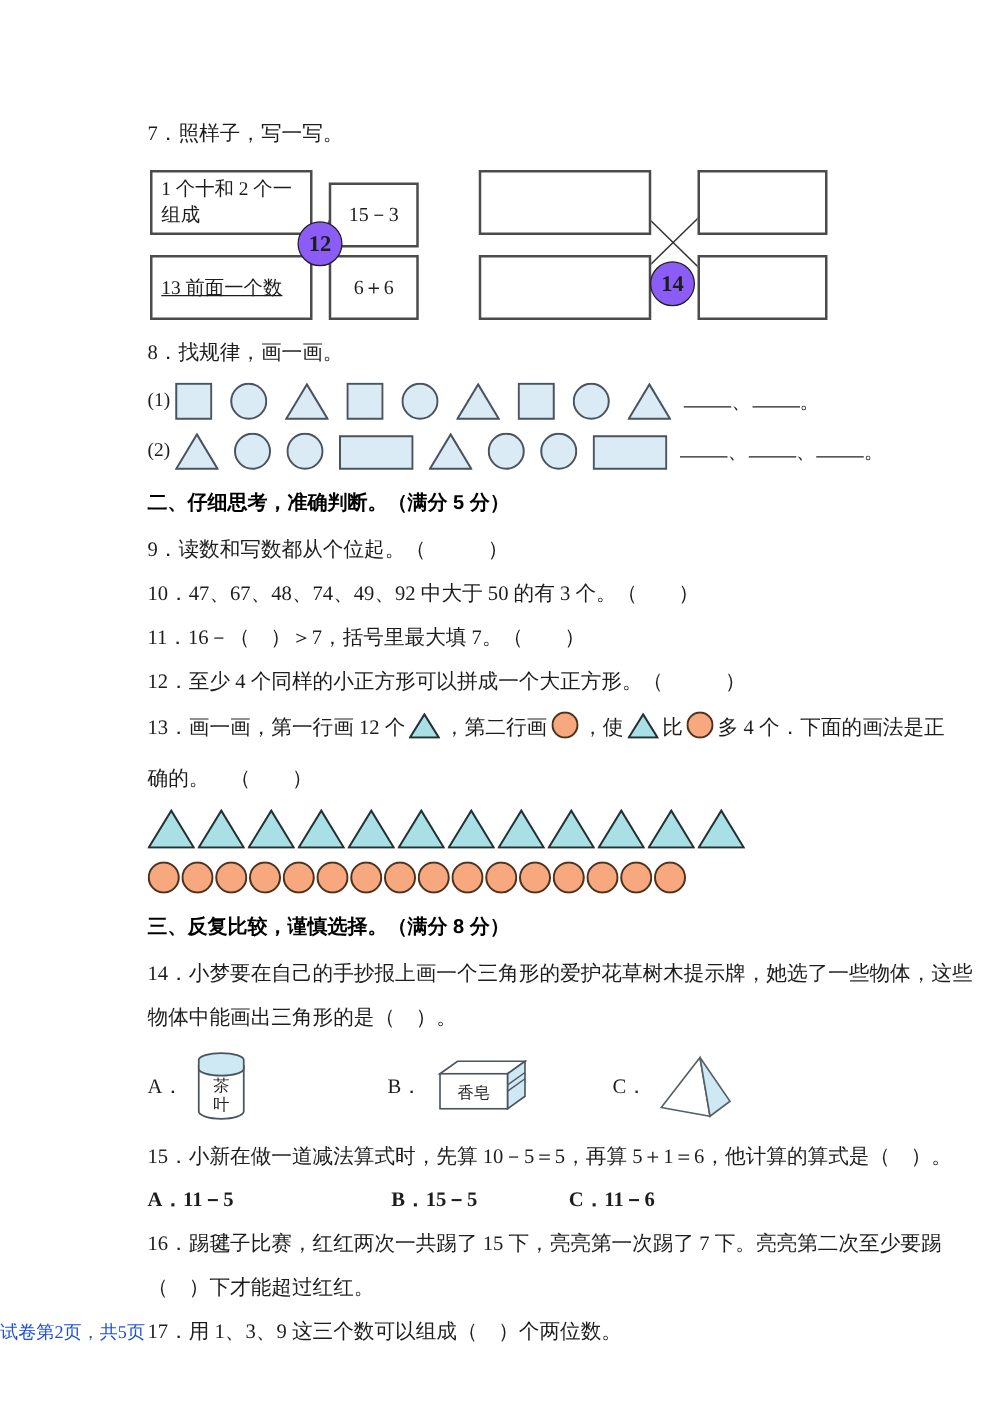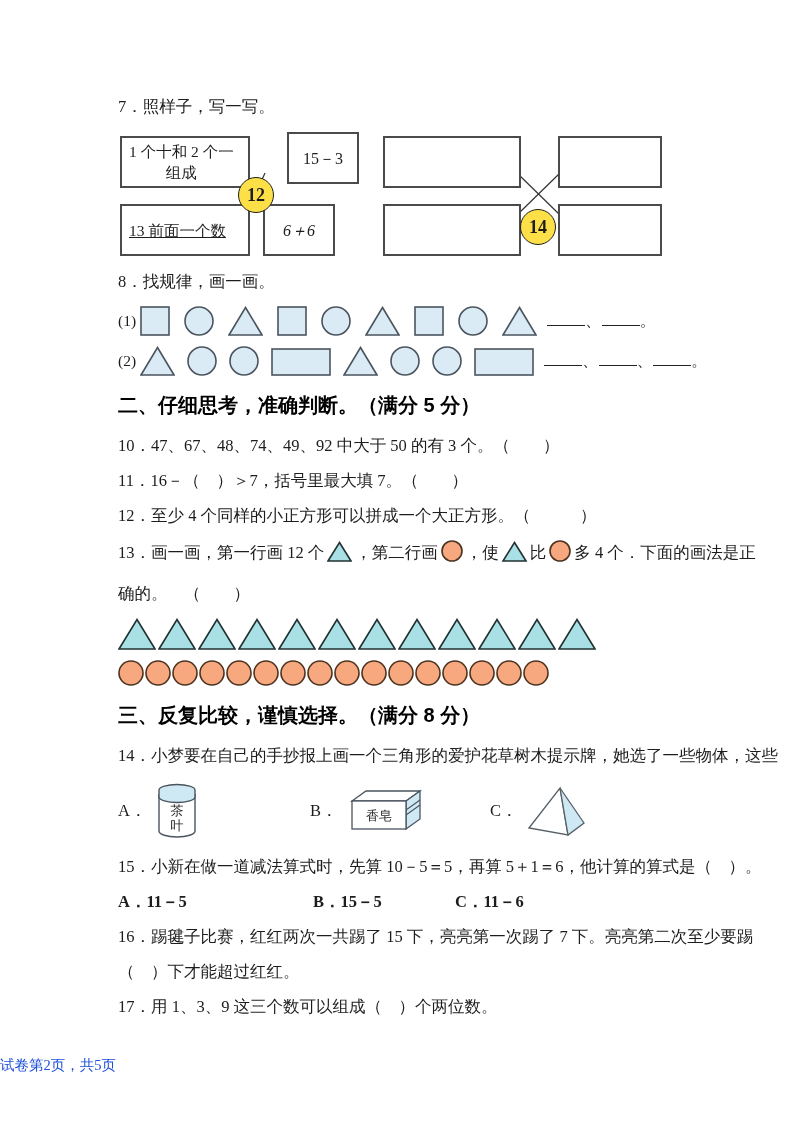--- a/index.html
+++ b/index.html
@@ -6,35 +6,35 @@
   body{
     width:793px;height:1122px;position:relative;overflow:hidden;
     background:#ffffff;color:#1d1d1d;
     font-family:"Liberation Serif","DejaVu Serif",serif;
     font-size:16.5px;
   }
   .content{position:absolute;left:118px;top:0;width:662px;}
   .line{white-space:nowrap;line-height:22px;margin-bottom:13px;}
   .sec-title{
     font-family:"Liberation Sans","DejaVu Sans",sans-serif;
-    font-weight:bold;font-size:20px;color:#000;
+    font-weight:bold;font-size:16px;color:#000;
     margin:16px 0 16px 0;white-space:nowrap;
   }
   
-  .diagram{position:relative;height:126px;margin:10px 0 14px 0;text-align:center;}
+  .diagram{position:relative;height:126px;margin:10px 0 14px 0;}
   .diagram svg.links{position:absolute;left:0;top:0;z-index:0;}
   .dbox{
     position:absolute;border:2px solid #4b4b4b;background:#fff;z-index:1;
     display:flex;align-items:center;font-size:15.5px;line-height:21px;
   }
   .dbox .pad{padding:2px 7px;}
   .dbox.center-txt{justify-content:center;font-size:16px;}
   .dcircle{
     position:absolute;width:34px;height:34px;border:1.7px solid #1e1e1e;border-radius:50%;
-    background:#fde047;z-index:2;display:flex;align-items:center;justify-content:center;
+    background:#8b5cf6;z-index:2;display:flex;align-items:center;justify-content:center;
     font-size:18px;font-weight:bold;
   }
   
   .shape-row{display:flex;align-items:flex-end;margin:8px 0 10px 0;}
   .shape-row .rlabel{margin-right:4px;font-size:15.5px;align-self:center;}
   .shapes{display:flex;align-items:flex-end;gap:14px;}
   .shapes.tight{gap:2px;}
   .shapes.circles{gap:1px;}
   .blank{display:inline-block;width:38px;border-bottom:1.6px solid #222;height:14px;}
   .blank-wrap{margin-left:10px;align-self:center;white-space:nowrap;}
@@ -69,22 +69,22 @@
       <line x1="399" y1="84" x2="442" y2="42" stroke="#333" stroke-width="1.2"></line>
     </svg>
 
     <div class="dbox" style="left:2px;top:5px;width:126px;height:48px;">
       <div class="pad"><span>1 个十和 2 个一</span><br>
       <span>组成</span></div>
     </div>
     <div class="dbox" style="left:2px;top:73px;width:126px;height:48px;text-decoration:underline;">
       <div class="pad">13 前面一个数</div>
     </div>
-    <div class="dbox center-txt" style="left:145px;top:1px;width:68px;height:48px;margin-left:24px;">15－3</div>
-    <div class="dbox center-txt" style="left:145px;top:73px;width:68px;height:48px;font-style:italic;">6＋6</div>
+    <div class="dbox center-txt" style="left:145px;top:15px;width:68px;height:48px;">15－3</div>
+    <div class="dbox center-txt" style="left:145px;top:73px;width:68px;height:48px;">6＋6</div>
     <div class="dcircle" style="left:120px;top:46px;">12</div>
 
     <div class="dbox" style="left:265px;top:5px;width:134px;height:48px;"></div>
     <div class="dbox" style="left:265px;top:73px;width:134px;height:48px;"></div>
     <div class="dbox" style="left:440px;top:5px;width:100px;height:48px;"></div>
     <div class="dbox" style="left:440px;top:73px;width:100px;height:48px;"></div>
     <div class="dcircle" style="left:402px;top:46px;margin-top:32px;">14</div>
   </div>
 
   <div class="line">8．找规律，画一画。</div>
@@ -148,20 +148,21 @@
           <circle cx="15" cy="15" r="14" fill="#dbebf6" stroke="#4a545e" stroke-width="1.6"></circle>
         </svg>
         <svg width="60" height="28">
           <rect x="1" y="1" width="58" height="26" fill="#dbebf6" stroke="#4a545e" stroke-width="1.6"></rect>
         </svg>
       </span>
     <span class="blank-wrap"><span class="blank"></span><span>、</span><span class="blank"></span><span>、</span><span class="blank"></span><span>。</span></span>
   </div>
 
   <div class="sec-title">二、仔细思考，准确判断。（满分 5 分）</div>
+  <div class="line">9．读数和写数都从个位起。（　　　）</div>
   <div class="line">10．47、67、48、74、49、92 中大于 50 的有 3 个。（　　）</div>
   <div class="line">11．16－（　）＞7，括号里最大填 7。（　　）</div>
   <div class="line">12．至少 4 个同样的小正方形可以拼成一个大正方形。（　　　）</div>
 
   <div class="line" style="line-height:26px;">
     <span>13．画一画，第一行画 12 个</span><span class="inline-shape"><svg width="25" height="21">
           <polygon points="12.5,1.5 24,20 1,20" fill="#a9e0e6" stroke="#223232" stroke-width="1.6"></polygon>
         </svg></span><span>，第二行画</span><span class="inline-shape"><svg width="22" height="22">
           <circle cx="11" cy="11" r="10" fill="#f8a87e" stroke="#4c3320" stroke-width="1.6"></circle>
         </svg></span><span>，使</span><span class="inline-shape"><svg width="25" height="21">
@@ -260,20 +261,21 @@
           <circle cx="13" cy="13" r="12" fill="#f8a87e" stroke="#4c3320" stroke-width="1.6"></circle>
         </svg>
         <svg width="26" height="26">
           <circle cx="13" cy="13" r="12" fill="#f8a87e" stroke="#4c3320" stroke-width="1.6"></circle>
         </svg>
       </span>
   </div>
 
   <div class="sec-title">三、反复比较，谨慎选择。（满分 8 分）</div>
   <div class="line">14．小梦要在自己的手抄报上画一个三角形的爱护花草树木提示牌，她选了一些物体，这些</div>
+  <div class="line">物体中能画出三角形的是（　）。</div>
 
   <div class="img-row">
     <div class="cell c1i">
       <span class="ilabel">A．</span>
       <svg width="46" height="62">
         <path d="M5 14 V51 A18 6 0 0 0 41 51 V14" fill="#ffffff" stroke="#4a545e" stroke-width="1.4"></path>
         <path d="M5 10 A18 5.5 0 0 1 41 10 V17 A18 5.5 0 0 1 5 17 Z" fill="#cfe9f4" stroke="#4a545e" stroke-width="1.4"></path>
         <text x="23" y="35" font-size="13" text-anchor="middle" fill="#222">茶</text>
         <text x="23" y="50" font-size="13" text-anchor="middle" fill="#222">叶</text>
       </svg>

